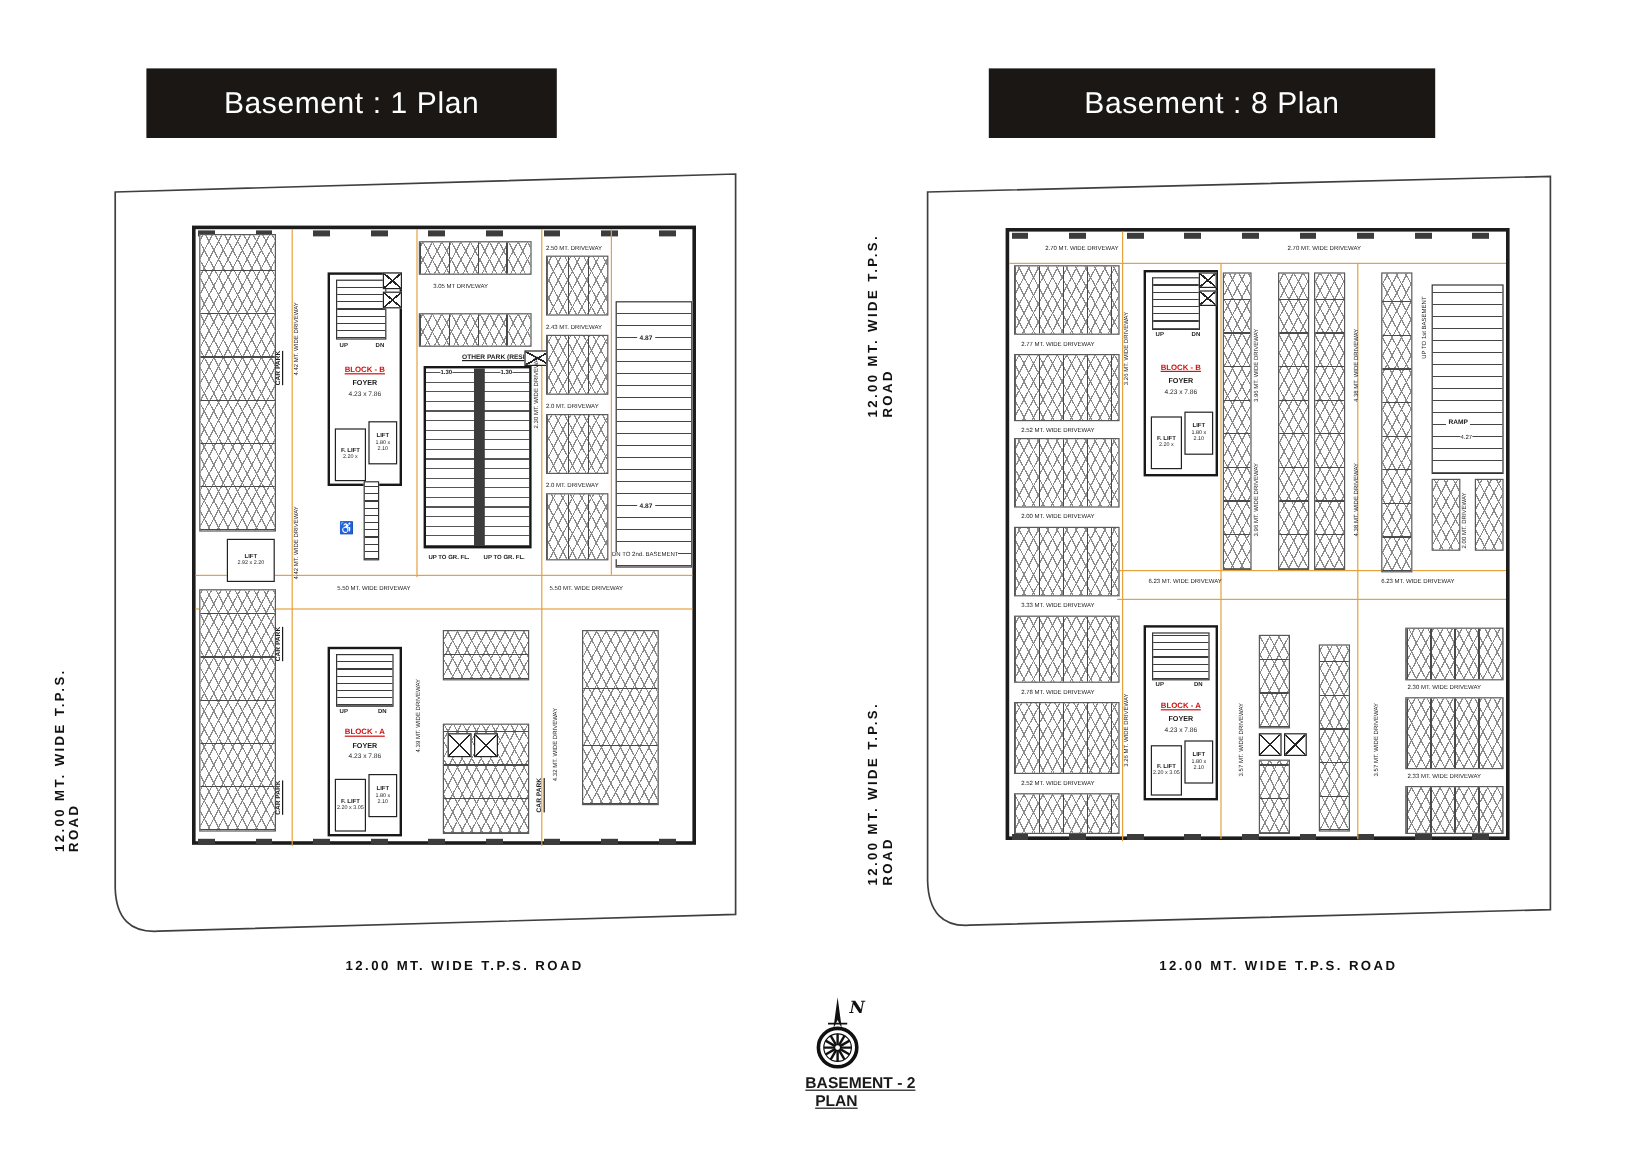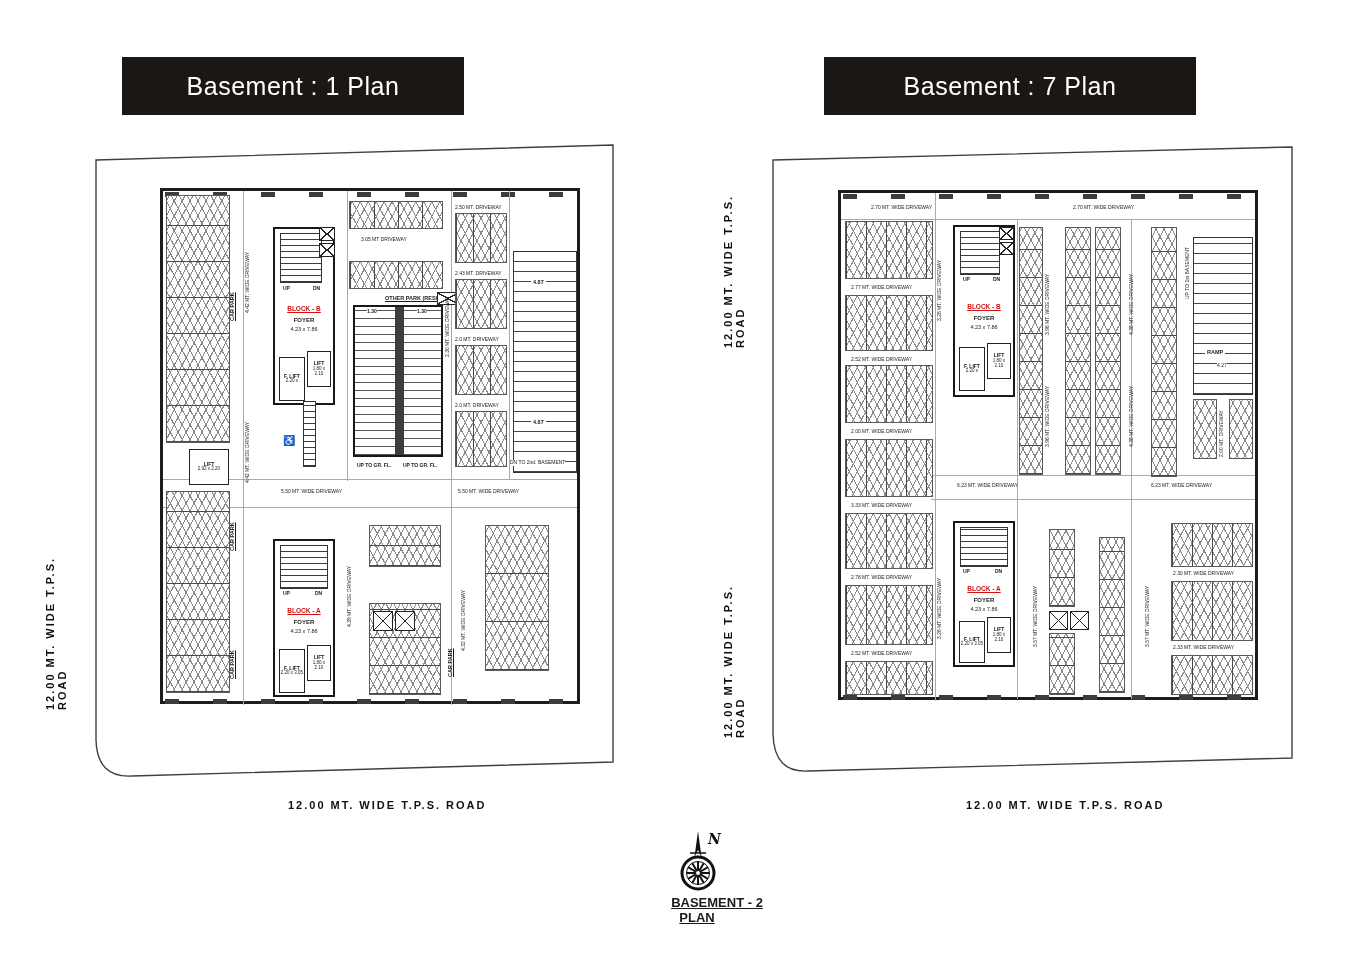--- a/index.html
+++ b/index.html
@@ -71,21 +71,21 @@
   .liftbox .d { font-size:4.5px; line-height:1.1; white-space:normal; }
 
   .caption { position:absolute; font-size:13px; font-weight:bold; text-align:center; }
   .caption span { text-decoration:underline;padding-left:40px; }
   svg { position:absolute; }
 </style>
 </head>
 <body>
 
 <div class="titlebar" style="left:122px;top:57px;width:342px;height:58px;">Basement : 1 Plan</div>
-<div class="titlebar" style="left:824px;top:57px;width:372px;height:58px;">Basement : 7 Plan</div>
+<div class="titlebar" style="left:824px;top:57px;width:372px;height:58px;">Basement : 8 Plan</div>
 
 <svg width="1366" height="966" viewBox="0 0 1366 966" style="left:0;top:0;">
   <path d="M 96 160 L 613 145 L 613 762 L 132 776 Q 97 778 96 740 Z" fill="none" stroke="#3f3f3f" stroke-width="1.4"></path>
   <path d="M 773 160 L 1292 147 L 1292 758 L 808 771 Q 774 773 773 734 Z" fill="none" stroke="#3f3f3f" stroke-width="1.4"></path>
   <g stroke="#2e2e2e" stroke-width="1">
     <line x1="512" y1="250" x2="516" y2="192"></line>
       <line x1="512" y1="250" x2="531" y2="192"></line>
     <line x1="512" y1="250" x2="547" y2="192"></line>
       <line x1="512" y1="250" x2="563" y2="193"></line>
     <line x1="512" y1="250" x2="576" y2="196"></line>

